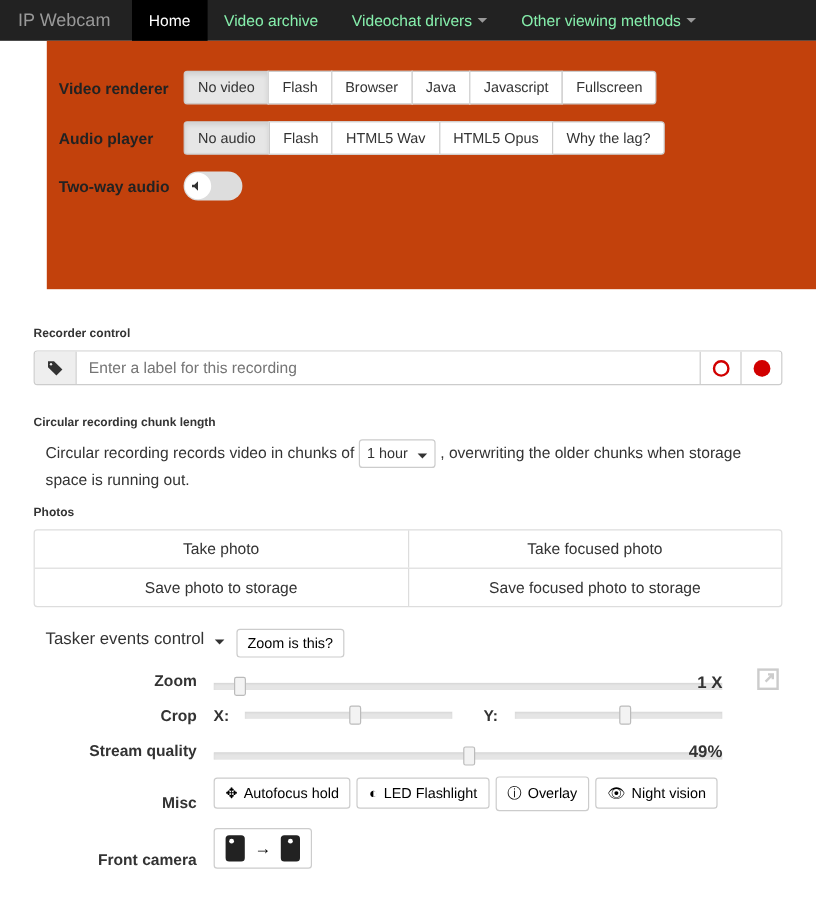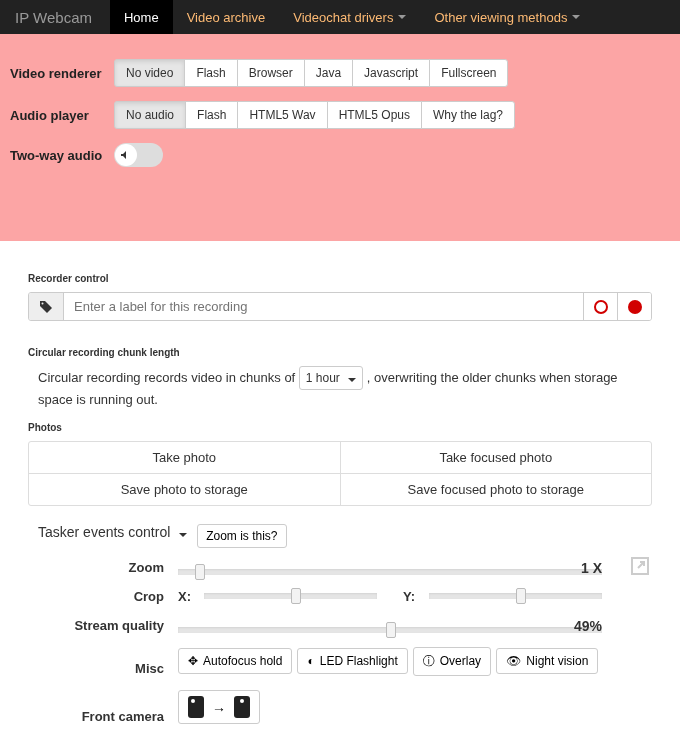--- a/index.html
+++ b/index.html
@@ -17,43 +17,44 @@
     display: flex;
     align-items: center;
     padding: 0 15px;
   }
   .navbar-brand {
     color: #999;
     font-size: 15px;
     margin-right: 18px;
   }
   .navbar-item {
-    color: #fdba74;
+    color: #86efac;
     font-size: 13px;
     padding: 0 14px;
     height: 34px;
     display: flex;
     align-items: center;
     cursor: pointer;
   }
   .navbar-item.active {
     background: #000;
     color: #fff;
   }
   .caret {
     display: inline-block;
     margin-left: 5px;
     width: 0; height: 0;
     border-left: 4px solid transparent;
     border-right: 4px solid transparent;
     border-top: 4px solid #999;
   }
   .top-section {
-    background: #fca5a5;
+    background: #c2410c;
     padding: 25px 10px 60px 10px;
+    margin-left: 39px;
   }
   .row {
     display: flex;
     align-items: center;
     margin-bottom: 14px;
   }
   .row-label {
     font-weight: bold;
     width: 104px;
     font-size: 13px;

